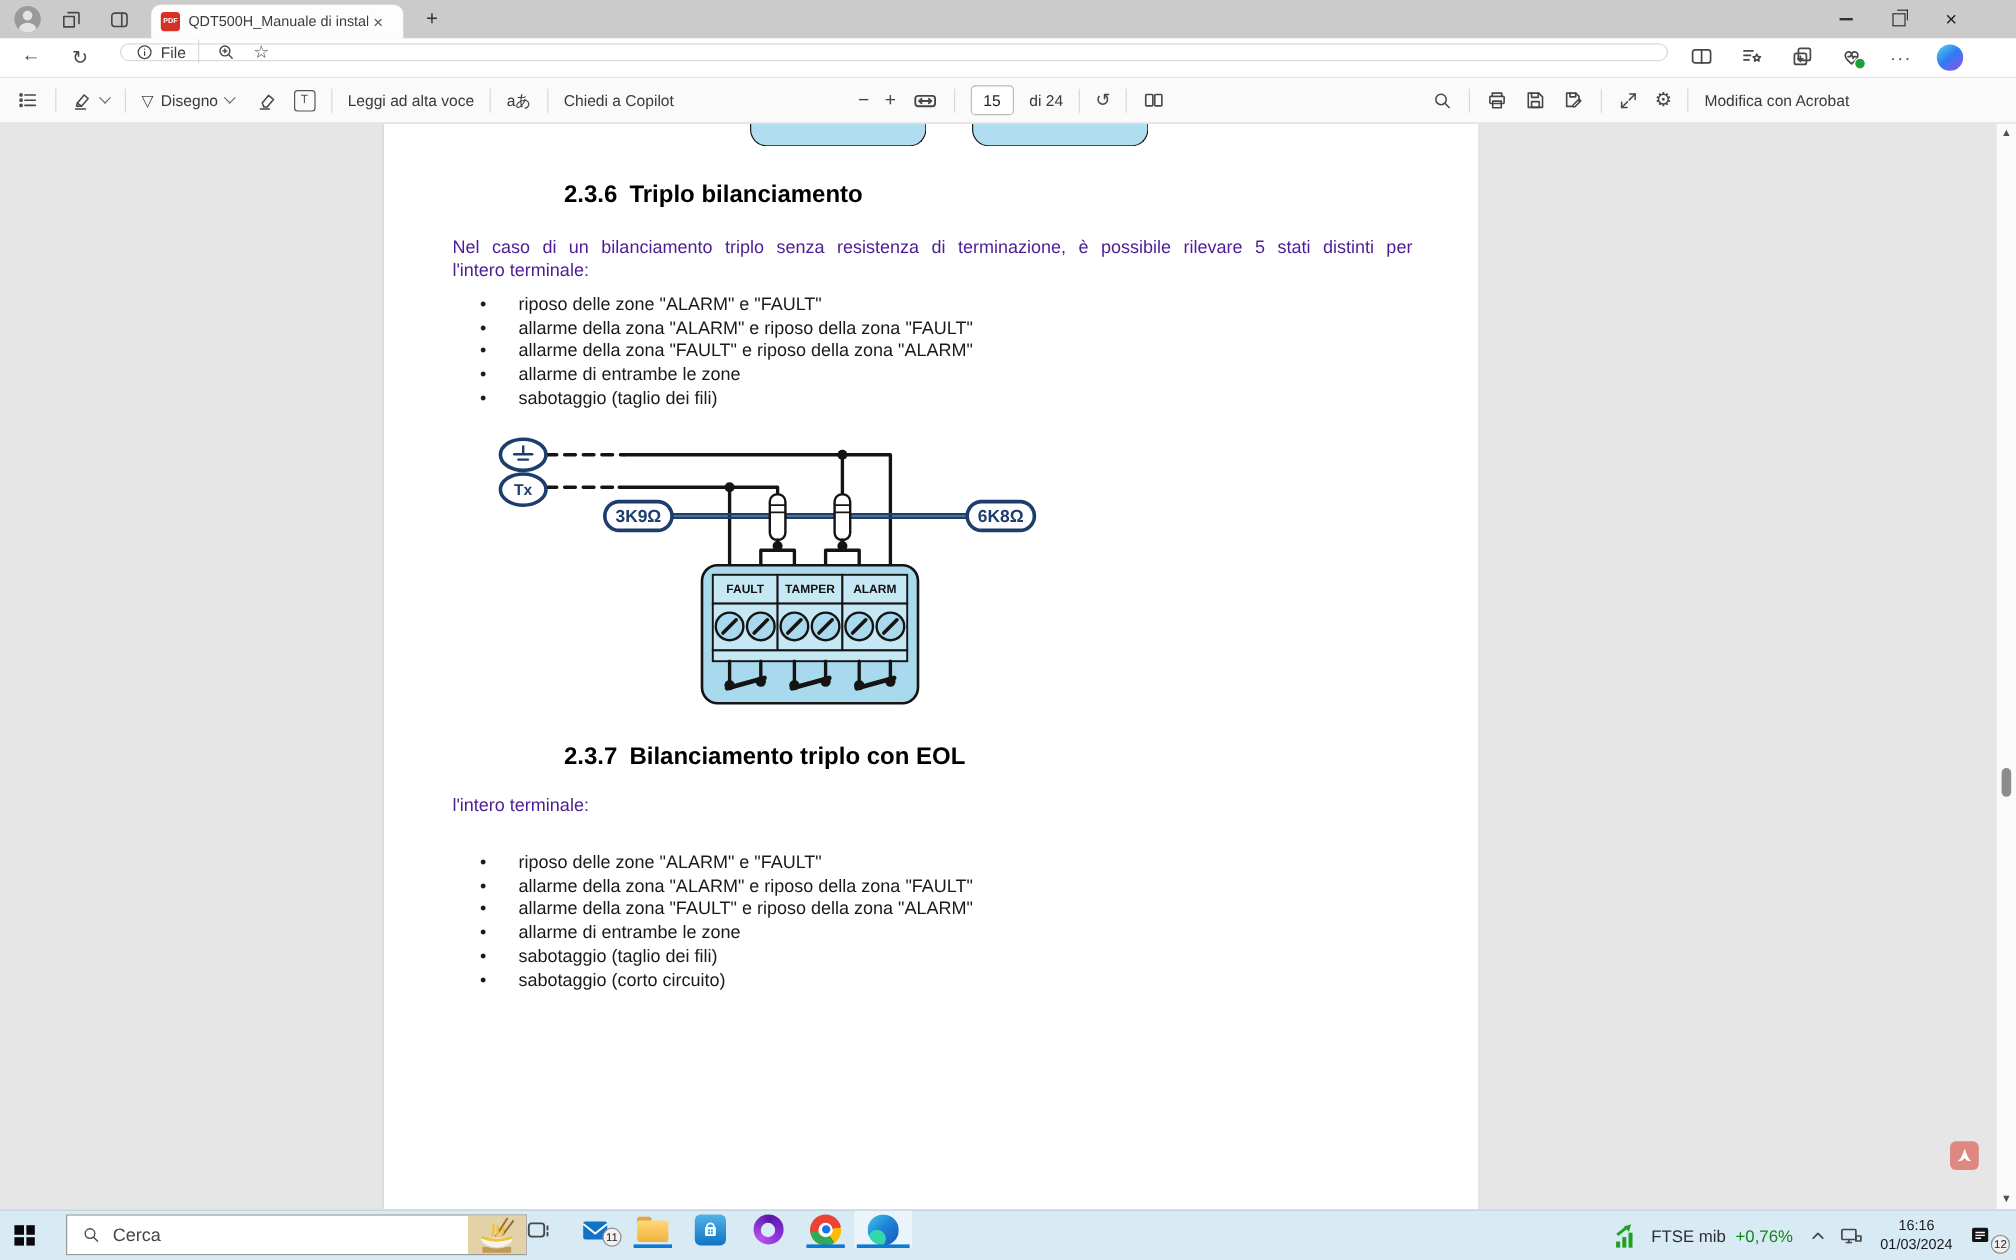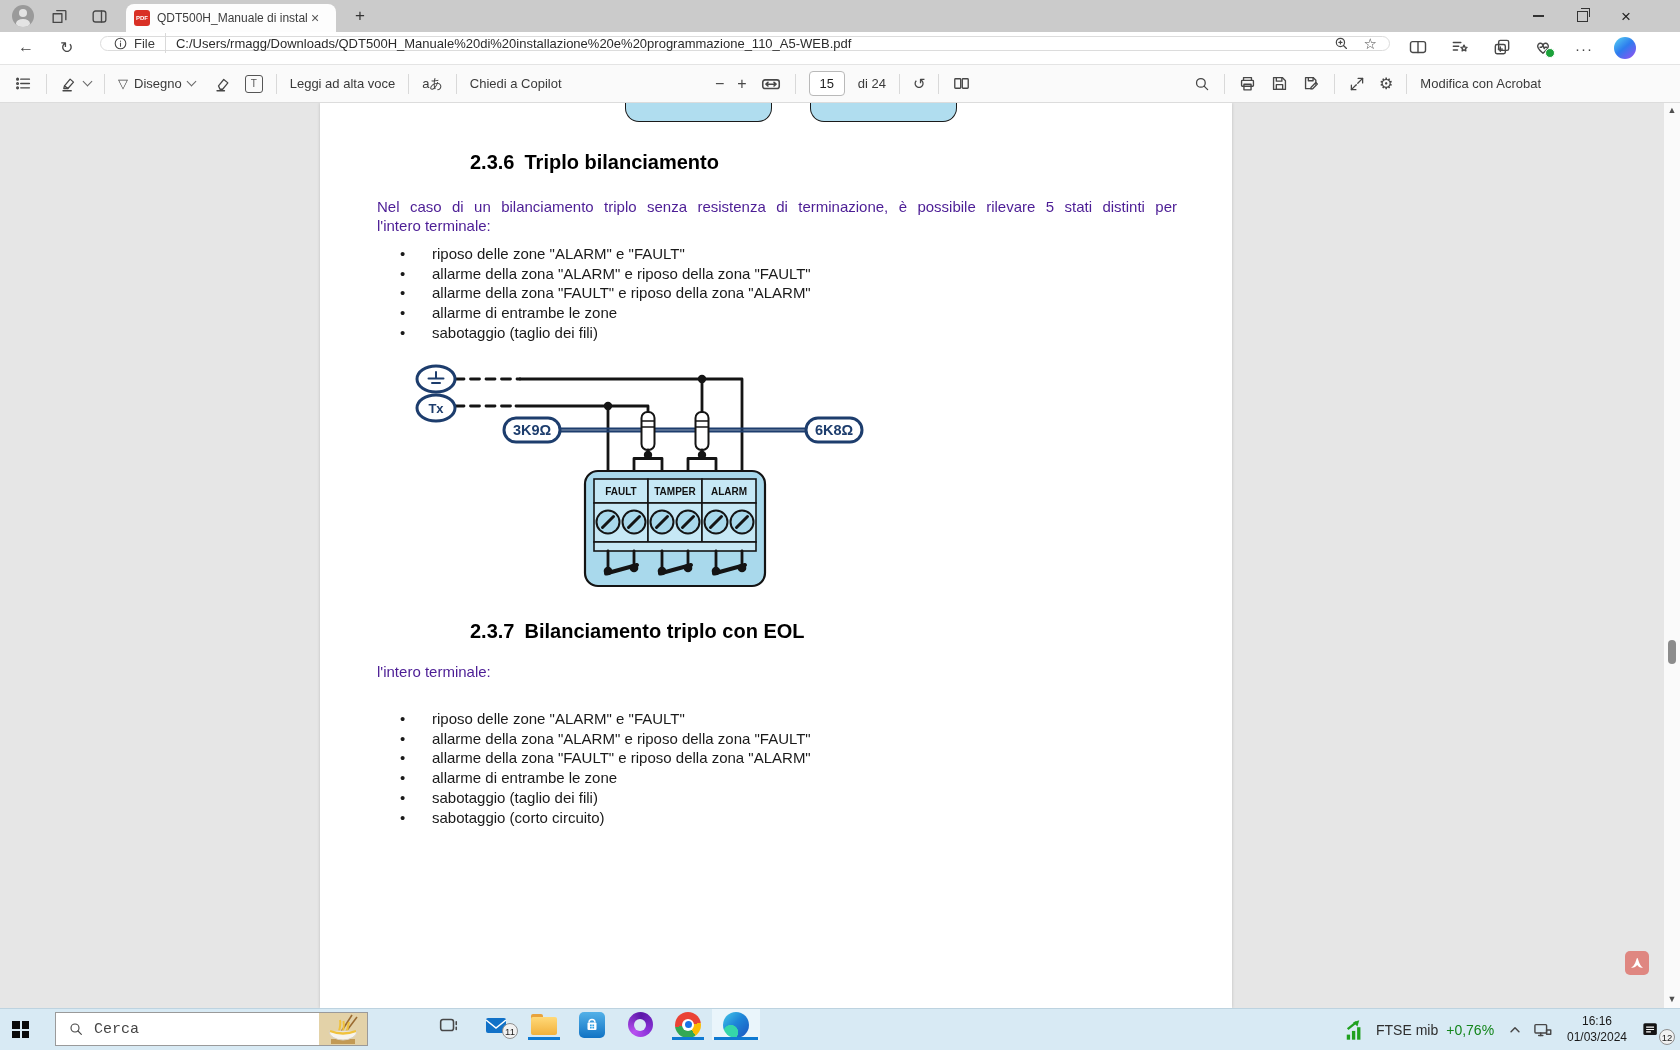--- a/index.html
+++ b/index.html
@@ -86,22 +86,22 @@
   .sarrow{position:absolute;left:0;width:16px;height:14px;font-size:9px;color:#505050;
     text-align:center;line-height:14px;}
   .sthumb{position:absolute;left:4px;top:537px;width:8px;height:24px;border-radius:4px;background:#8c8c8c;}
 
   
   .taskbar{position:absolute;left:0;top:1008px;width:1680px;height:42px;background:#d8eaf4;
     border-top:1px solid #bdd3e0;box-sizing:border-box;}
   .start{position:absolute;left:12px;top:12px;width:17px;height:17px;display:grid;
     grid-template-columns:1fr 1fr;grid-template-rows:1fr 1fr;gap:2px;}
   .start div{background:#0a0a0a;}
-  .searchbox{position:absolute;left:55px;top:3px;width:313px;height:34px;background:#fff;
-    border:1px solid #9a9a9a;box-sizing:border-box;display:flex;align-items:center;font-family:Liberation Mono, monospace;}
+  .searchbox{position:absolute;left:55px;top:3px;width:384px;height:34px;background:#fff;
+    border:1px solid #9a9a9a;box-sizing:border-box;display:flex;align-items:center;}
   .search-label{font-size:15px;color:#454545;margin-left:10px;flex:1 1 auto;}
   .bing-img{width:48px;height:32px;background:#e3d2a8;flex:0 0 auto;}
   .apps{position:absolute;left:424px;top:0;height:41px;display:flex;}
   .tile{width:48px;height:31px;display:flex;align-items:center;justify-content:center;position:relative;}
   .tile.open::after{content:"";position:absolute;left:8px;bottom:0;width:32px;height:3px;background:#0f7ad2;}
   .tile.active{background:#eaf5fb;}
   .tile.active::after{content:"";position:absolute;left:2px;bottom:0;width:44px;height:3px;background:#0f7ad2;}
   .badge{position:absolute;width:16px;height:16px;border-radius:50%;background:#f1f1f1;
     border:1px solid #8f8f8f;color:#222;font-size:9.5px;display:flex;align-items:center;
     justify-content:center;box-sizing:border-box;}
@@ -166,21 +166,20 @@
   <div class="addressbar">
     <div class="nav-glyph" style="left:18px">←</div>
     <div class="nav-glyph" style="left:60px">↻</div>
     <div class="urlpill">
       <svg class="ic" width="15" height="15" viewBox="0 0 24 24">
           <circle cx="12" cy="12" r="8.5"></circle>
           <path d="M12 8 v.2 M12 11.2 v5"></path>
         </svg>
       <span class="site-label">File</span>
       <span class="vsep" style="margin-left:10px"></span>
-      <span class="url-text">C:/Users/rmagg/Downloads/QDT500H_Manuale%20di%20installazione%20e%20programmazione_110_A5-WEB.pdf</span>
       <span class="pill-ic">
         <svg class="ic" width="17" height="17" viewBox="0 0 24 24">
             <circle cx="10.5" cy="10.5" r="5.8"></circle>
             <path d="M14.8 14.8 L19 19"></path>
             <path d="M8.3 10.5 h4.4 M10.5 8.3 v4.4"></path>
           </svg>
       </span>
       <span class="pill-ic star">☆</span>
     </div>
     <div class="bar-ic" style="left:1408px">

